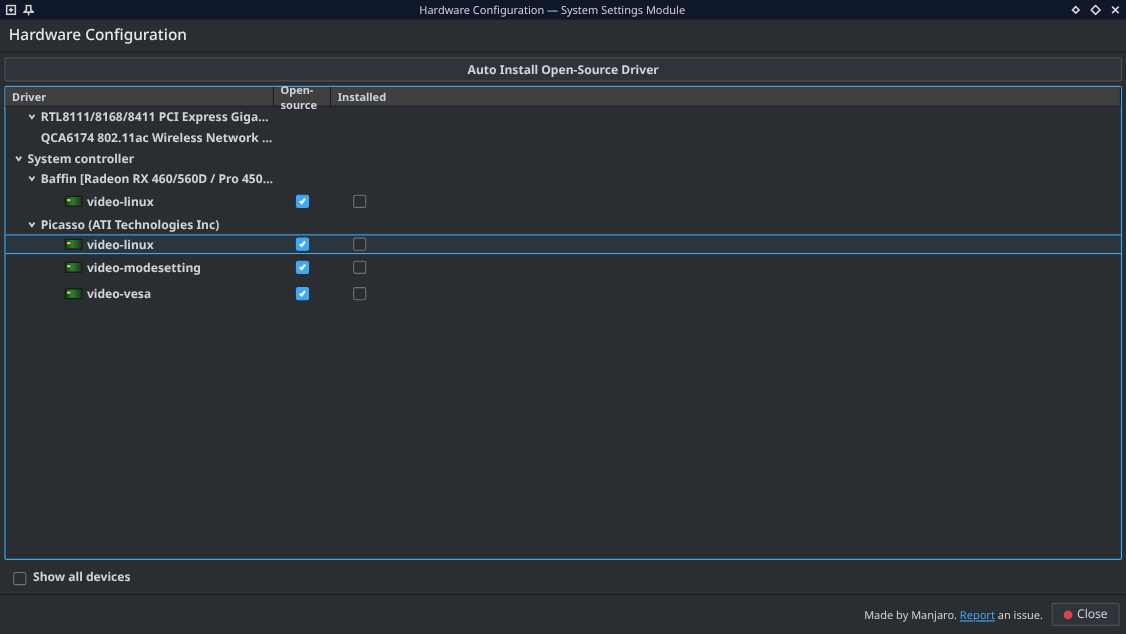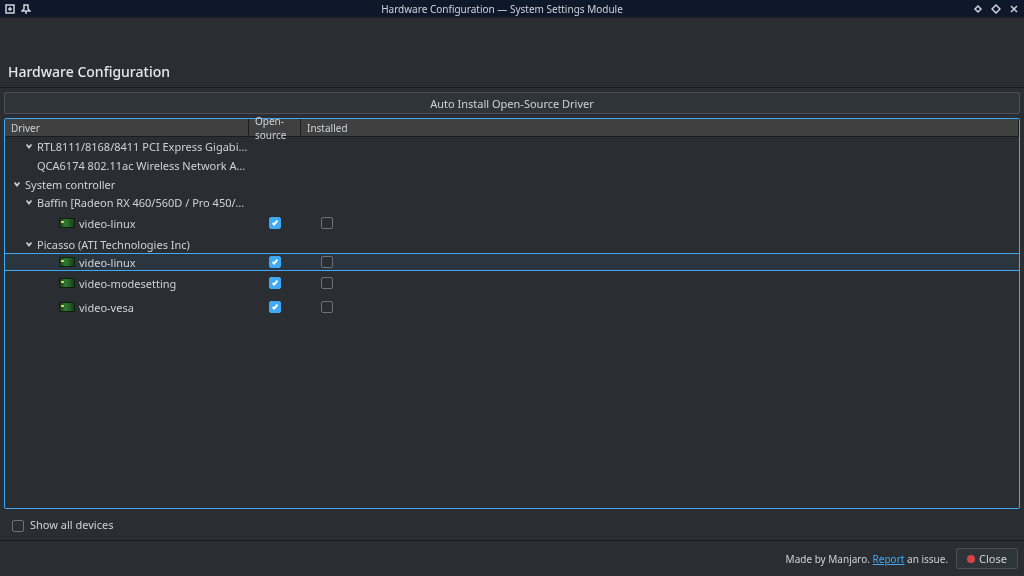--- a/index.html
+++ b/index.html
@@ -24,29 +24,30 @@
   .titlebar .left-icons { display: flex; gap: 4px; align-items: center; }
   .titlebar .title { flex: 1; text-align: center; font-size: 10px; color: #cfd3d8; }
   .titlebar .win-controls { display: flex; gap: 6px; align-items: center; }
   .ico { width: 12px; height: 12px; display: inline-flex; align-items: center; justify-content: center; }
   .ico svg { width: 10px; height: 10px; stroke: #cfd3d8; fill: none; stroke-width: 1.5; }
   
   .header {
     padding: 4px 8px 6px 8px;
     border-bottom: 1px solid #1b1e21;
   }
-  .header h1 { font-size: 14px; font-weight: 500; color: #e6e9ec; margin-top: 40px; }
+  .header h1 { font-size: 14px; font-weight: 500; color: #e6e9ec; }
   
   .main {
     flex: 1;
     display: flex;
     flex-direction: column;
     padding: 4px;
     gap: 4px;
     min-height: 0;
+    font-weight: bold;
   }
   .auto-btn {
     border: 1px solid #4a5056;
     background: #2f343a;
     height: 22px;
     display: flex;
     align-items: center;
     justify-content: center;
     font-size: 11px;
     color: #cfd3d8;

